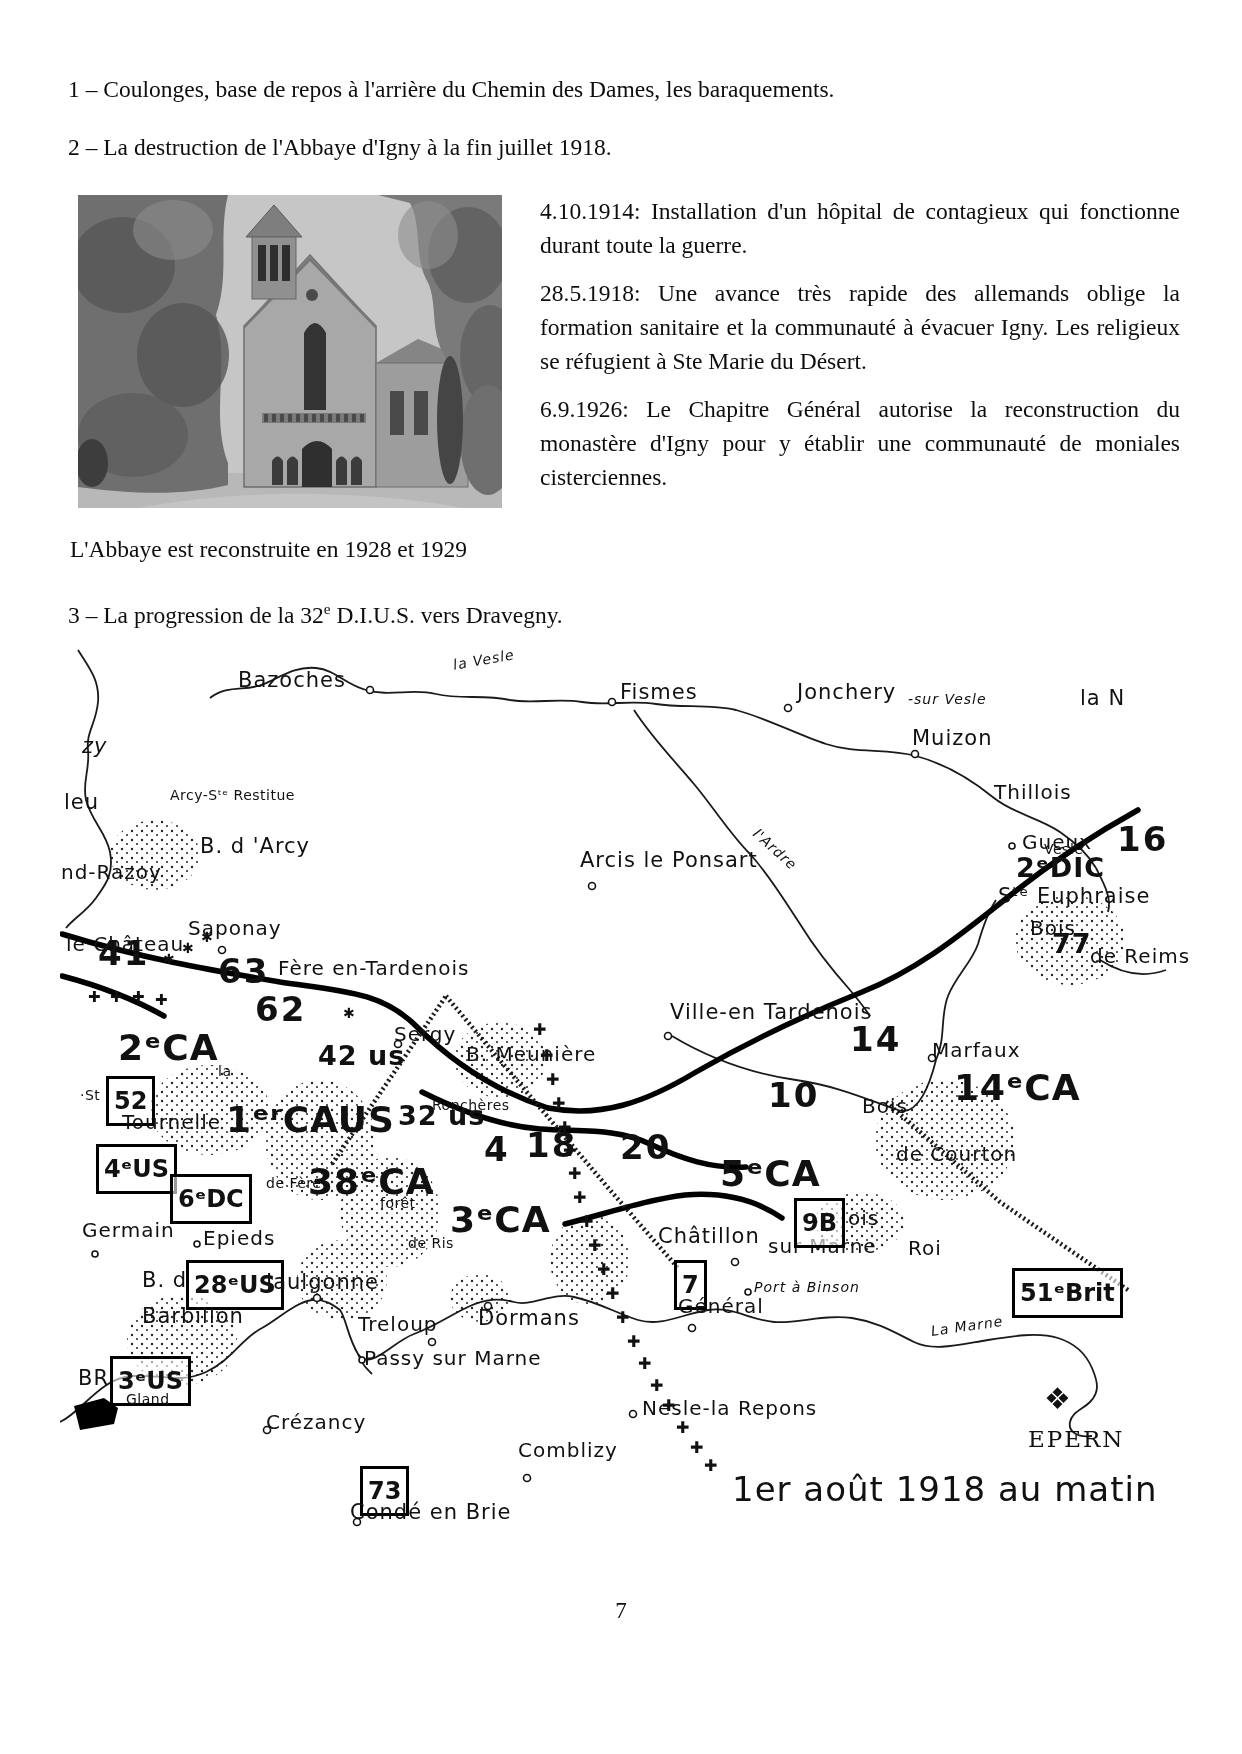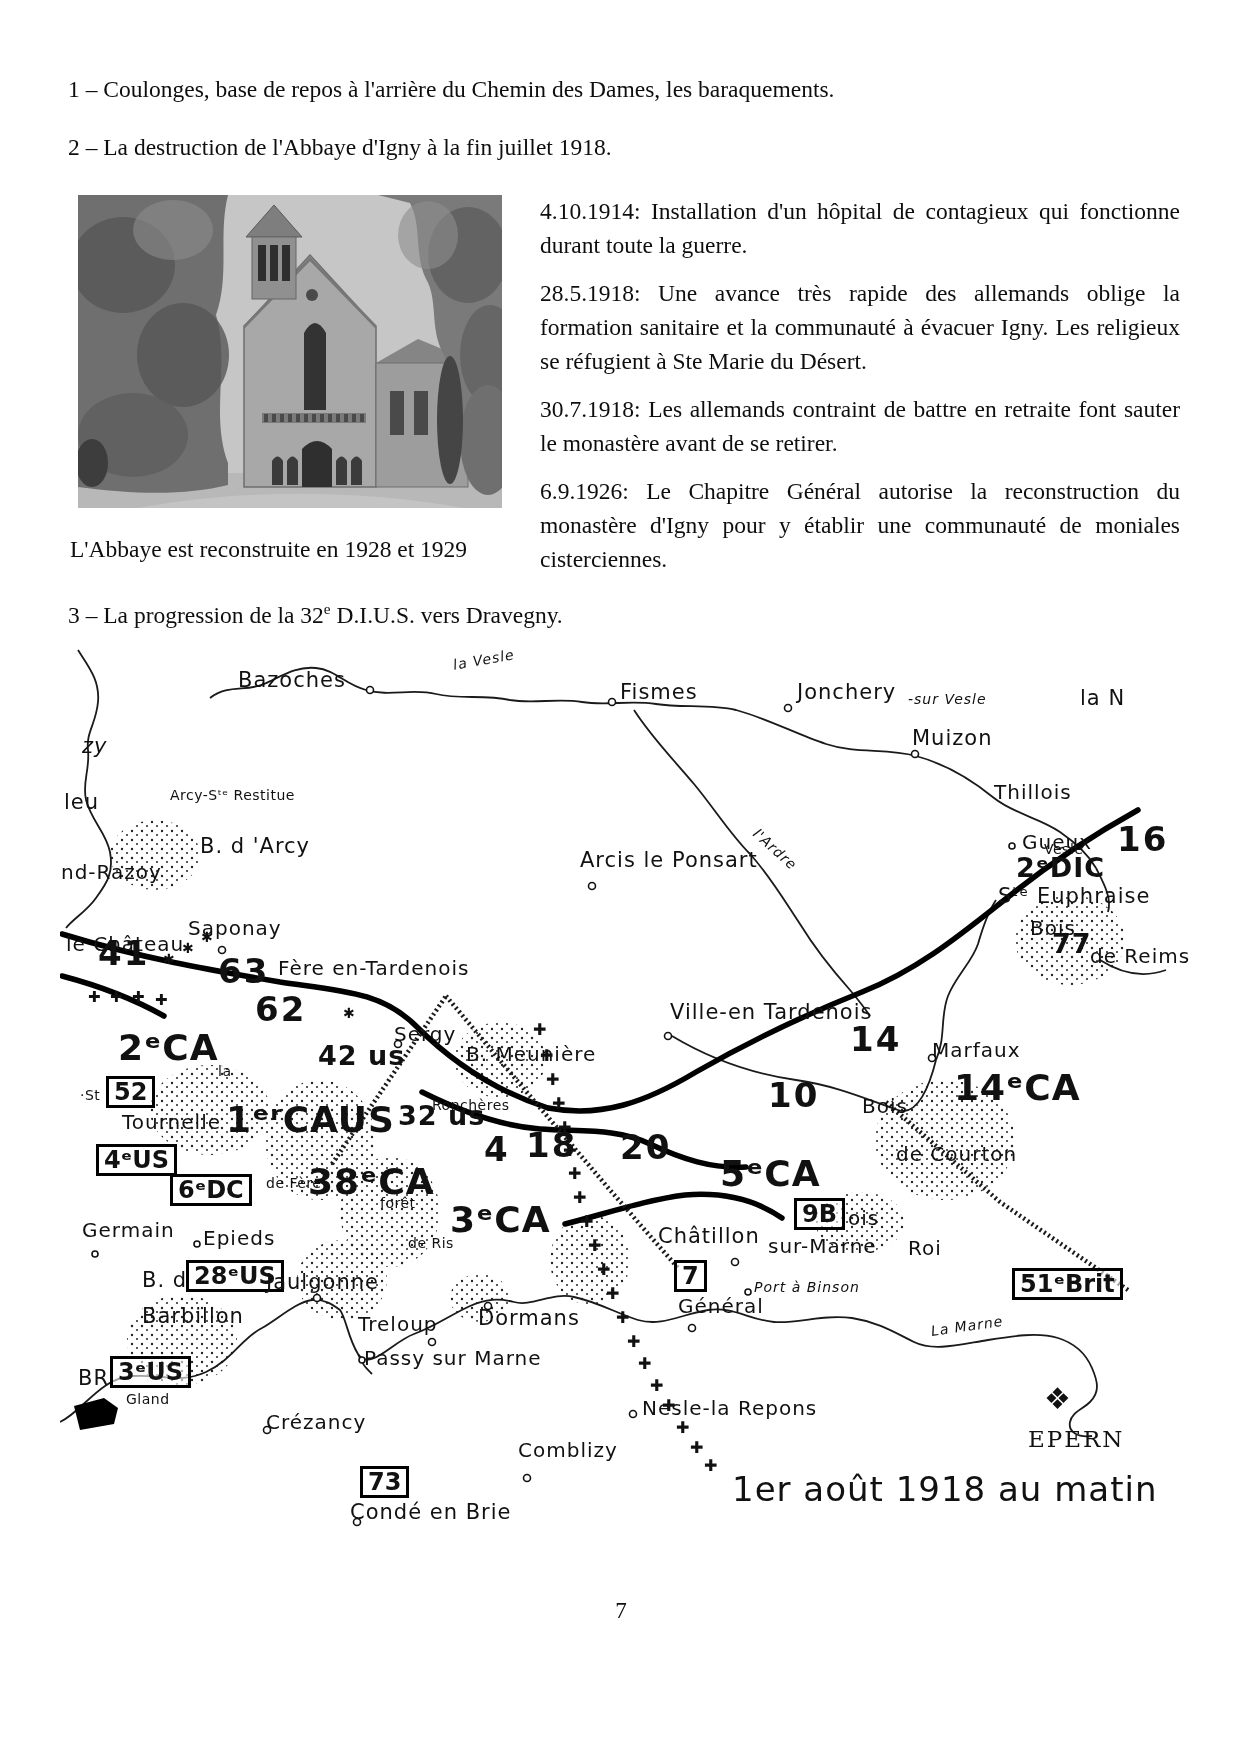--- a/index.html
+++ b/index.html
@@ -16,21 +16,21 @@
   .map{position:absolute;left:60px;top:640px;width:1120px;height:930px;}
   .map svg{position:absolute;left:0;top:0;}
   .maplabel{position:absolute;white-space:nowrap;font-family:"DejaVu Sans",sans-serif;color:#111;line-height:1;}
   .place{font-size:20px;letter-spacing:1px;}
   .place-sm{font-size:14px;letter-spacing:.5px;}
   .place-lg{font-size:21px;letter-spacing:1px;}
   .river{font-size:14px;font-style:italic;letter-spacing:1px;}
   .unit{font-size:27px;font-weight:bold;letter-spacing:1px;}
   .unit-lg{font-size:34px;font-weight:bold;letter-spacing:2px;}
   .unit-xl{font-size:36px;font-weight:bold;letter-spacing:1px;}
-  .boxed{font-size:24px;font-weight:bold;border:3px solid #000;padding:1px 5px;background:rgba(255,255,255,.6);}
+  .boxed{font-size:24px;font-weight:bold;border:3px solid #000;padding:10px 5px;background:rgba(255,255,255,.6);}
   .big-caption{font-size:34px;letter-spacing:1px;}
   .city{font-family:"DejaVu Serif",serif;font-size:23px;letter-spacing:2px;}
   .cross{font-size:16px;font-weight:bold;}
   .cross-sm{font-size:15px;font-weight:bold;}
   .star{font-size:14px;font-weight:bold;}
   .diamond{font-size:30px;}
   sup{font-size:0.65em;}
 </style>
 </head>
 <body>
@@ -84,21 +84,20 @@
     <ellipse cx="14" cy="268" rx="16" ry="24" fill="#3d3d3d"></ellipse>
     <path d="M60,313 C160,294 280,294 386,313 Z" fill="#c4c4c4"></path>
   </svg>
 </div>
 
 <div class="caption" style="top:536px">L'Abbaye est reconstruite en 1928 et 1929</div>
 
 <div class="rightcol">
   <p>4.10.1914: Installation d'un hôpital de contagieux qui fonctionne durant toute la guerre.</p>
   <p>28.5.1918: Une avance très rapide des allemands oblige la formation sanitaire et la communauté à évacuer Igny. Les religieux se réfugient à Ste Marie du Désert.</p>
-  <p>30.7.1918: Les allemands contraint de battre en retraite font sauter le monastère avant de se retirer.</p>
   <p>6.9.1926: Le Chapitre Général autorise la reconstruction du monastère d'Igny pour y établir une communauté de moniales cisterciennes.</p>
 </div>
 
 <div class="docline" style="top:600px">
   <span>3 – La progression de la 32</span><sup>e</sup><span> D.I.U.S. vers Dravegny.</span>
 </div>
 
 <div class="map">
   <svg width="1120" height="930" viewBox="0 0 1120 930">
     <defs>

